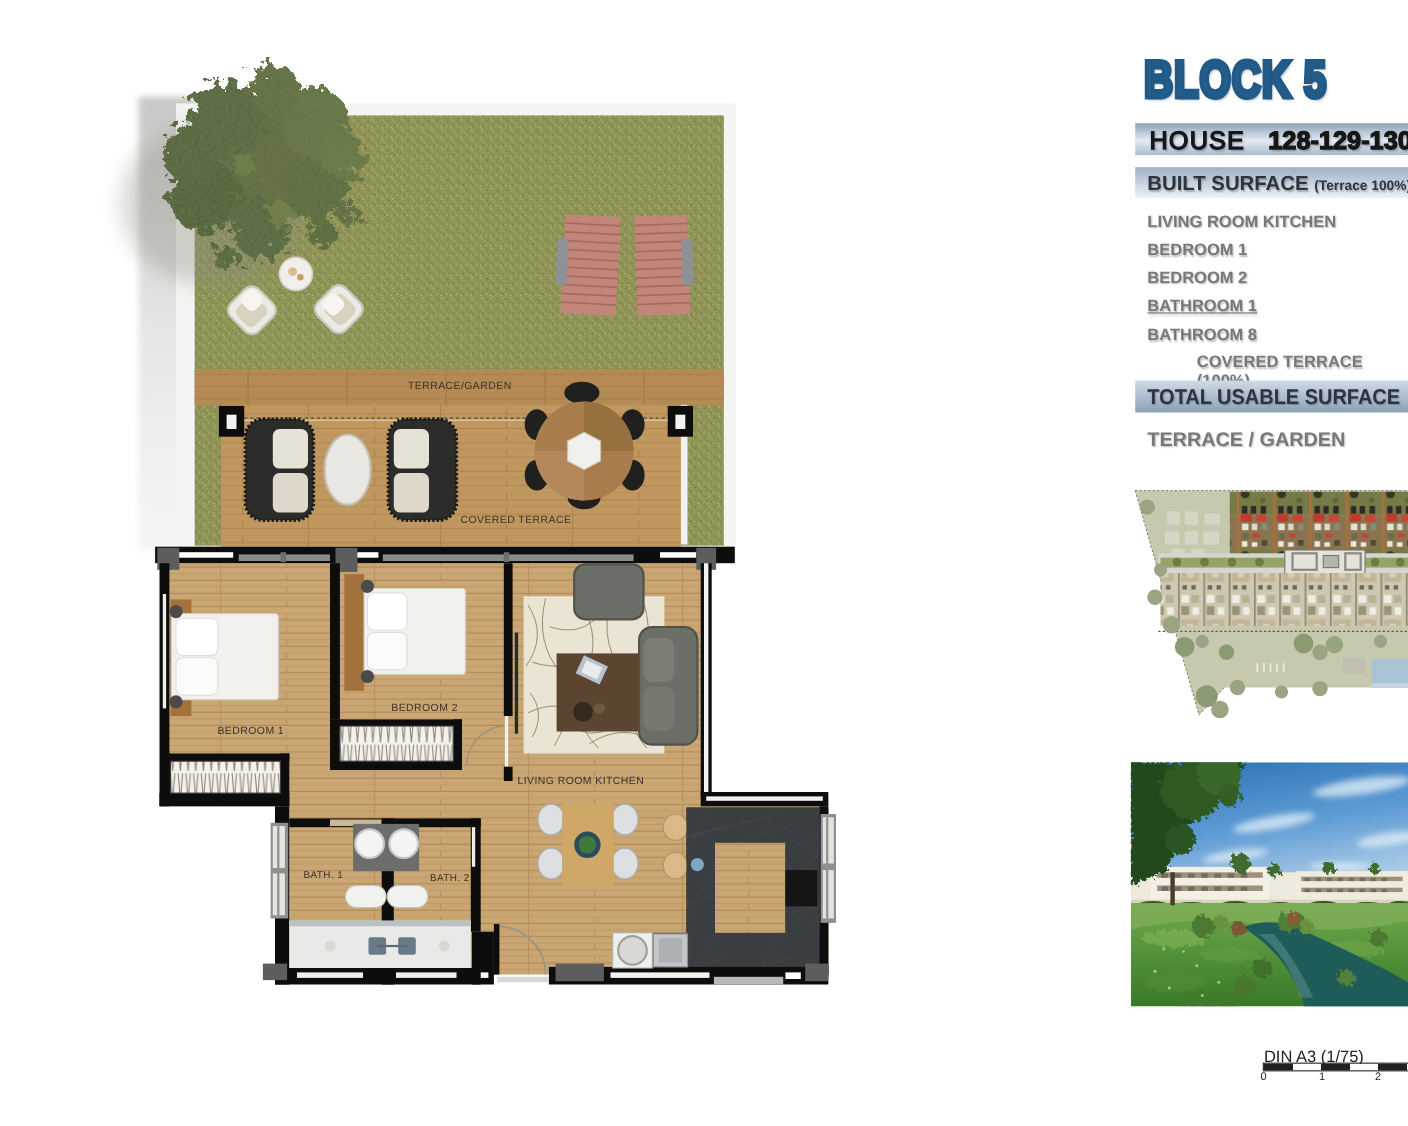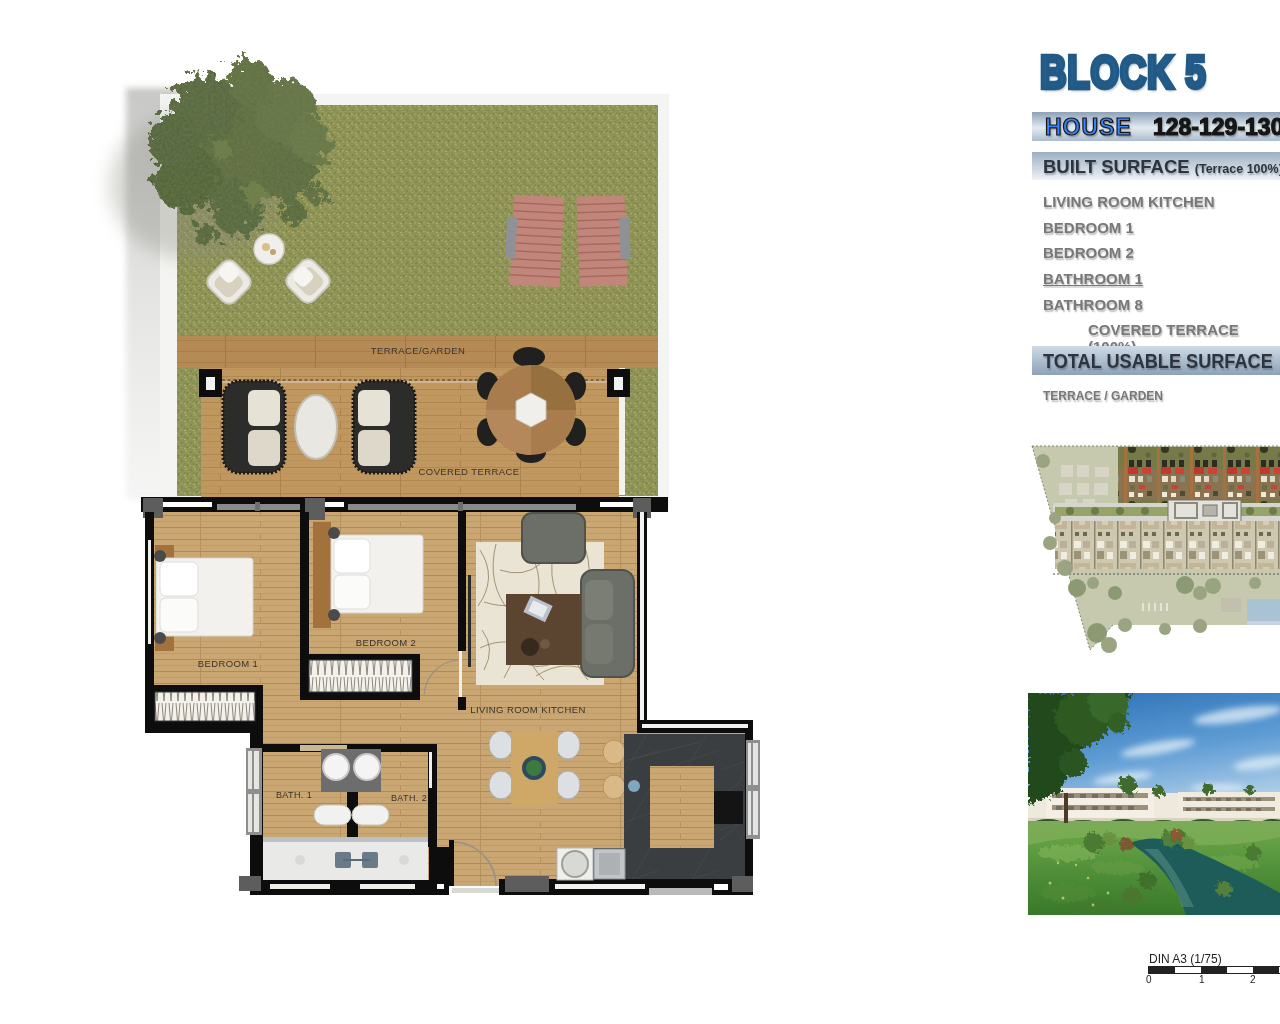--- a/index.html
+++ b/index.html
@@ -431,37 +431,37 @@
 <rect x="594" y="849" width="31" height="30" fill="#c3c6c8" stroke="#8f9294" stroke-width="1"></rect>
 <rect x="599" y="853" width="21" height="22" fill="#aeb1b3"></rect>
 </g>
 
 </svg>
 </div>
 
 <div class="abs" style="left:1040px;top:44px;text-shadow:2px 3px 3px rgba(30,50,70,0.4);font-size:47px;font-weight:bold;letter-spacing:1px;color:#26608c;-webkit-text-stroke:4.5px #215a86;transform:scaleX(0.78);transform-origin:0 0;">BLOCK 5</div>
 
 <div class="band" style="top:112px;height:29px;background:linear-gradient(to bottom,#8da2b8,#e3eaf1 55%,#a9bccd);"></div>
-<div class="abs" style="left:1045px;top:114px;font-size:23px;font-weight:bold;color:#3b82f6;letter-spacing:1px;-webkit-text-stroke:1.2px #161616;text-shadow:1.5px 2px 2px rgba(30,30,30,0.35);">HOUSE</div>
+<div class="abs" style="left:1045px;top:114px;font-size:23px;font-weight:normal;color:#0f172a;letter-spacing:1px;-webkit-text-stroke:1.2px #161616;text-shadow:1.5px 2px 2px rgba(30,30,30,0.35);">HOUSE</div>
 <div class="abs" style="left:1153px;top:114px;font-size:23px;font-weight:bold;color:#161616;letter-spacing:0px;white-space:nowrap;-webkit-text-stroke:1.2px #161616;text-shadow:1.5px 2px 2px rgba(30,30,30,0.35);">128-129-130</div>
 
 <div class="band" style="top:152px;height:28px;background:linear-gradient(to bottom,#9db0c3,#eef2f6);"></div>
 <div class="abs" style="left:1043px;top:156px;font-size:18.5px;font-weight:bold;color:#2b3440;text-shadow:1px 1.5px 1.5px rgba(40,40,40,0.3);white-space:nowrap;">BUILT SURFACE <span style="font-size:12.5px;">(Terrace 100%)</span></div>
 
 <div class="abs gray" style="left:1043px;top:193px;font-size:15px;">LIVING ROOM KITCHEN</div>
 <div class="abs gray" style="left:1043px;top:219px;font-size:15px;">BEDROOM 1</div>
 <div class="abs gray" style="left:1043px;top:244px;font-size:15px;">BEDROOM 2</div>
 <div class="abs gray" style="left:1043px;top:270px;font-size:15px;text-decoration:underline;">BATHROOM 1</div>
 <div class="abs gray" style="left:1043px;top:296px;font-size:15px;">BATHROOM 8</div>
 <div class="abs gray" style="left:1058px;top:321px;font-size:15px;margin-left:30px;">COVERED TERRACE (100%)</div>
 
 <div class="band" style="top:346px;height:29px;background:linear-gradient(to bottom,#cfdae5,#8da2b8);"></div>
 <div class="abs" style="left:1043px;top:350px;font-size:19.5px;font-weight:bold;color:#2b3440;text-shadow:1px 1.5px 1.5px rgba(40,40,40,0.3);white-space:nowrap;transform:scaleX(0.93);transform-origin:0 0;">TOTAL USABLE SURFACE</div>
 
-<div class="abs gray" style="left:1043px;top:389px;font-size:12px;">TERRACE / GARDEN</div>
+<div class="abs gray" style="left:1043px;top:389px;font-size:18px;">TERRACE / GARDEN</div>
 
 <div class="abs" style="left:1025px;top:443px;">
 <svg width="255" height="230" viewBox="0 0 255 230">
 <defs>
 <pattern id="rowTop" width="33" height="56" patternUnits="userSpaceOnUse">
   <rect width="33" height="26" fill="#767a48"></rect>
   <rect y="26" width="33" height="30" fill="#8a7350"></rect>
   <rect x="0" y="0" width="3" height="56" fill="#a5713c"></rect>
   <circle cx="8" cy="6" r="4" fill="#31381f"></circle>
   <circle cx="24" cy="12" r="2.5" fill="#5d6637"></circle>
@@ -706,17 +706,17 @@
 <circle cx="22" cy="58" r="22" fill="#234a1b"></circle>
 <circle cx="80" cy="10" r="20" fill="#38682c"></circle>
 <circle cx="45" cy="70" r="14" fill="#2a5520"></circle>
 <circle cx="90" cy="30" r="10" fill="#315f26"></circle>
 </g>
 
 <rect x="36" y="100" width="4" height="30" fill="#4a3c28"></rect>
 </svg>
 </div>
 
-<div class="abs" style="left:1149px;top:952px;font-size:12px;color:#222;">DIN A3 (1/75)</div>
+<div class="abs" style="left:1149px;top:952px;font-size:15px;color:#222;">DIN A3 (1/75)</div>
 <div class="abs" style="left:1148px;top:966px;width:132px;height:6px;border:1px solid #222;background:repeating-linear-gradient(to right,#222 0 26px,#fff 26px 52px);"></div>
 <div class="abs" style="left:1146px;top:974px;font-size:10px;color:#222;">0</div>
 <div class="abs" style="left:1199px;top:974px;font-size:10px;color:#222;">1</div>
 <div class="abs" style="left:1250px;top:974px;font-size:10px;color:#222;">2</div>
 
 </body></html>

